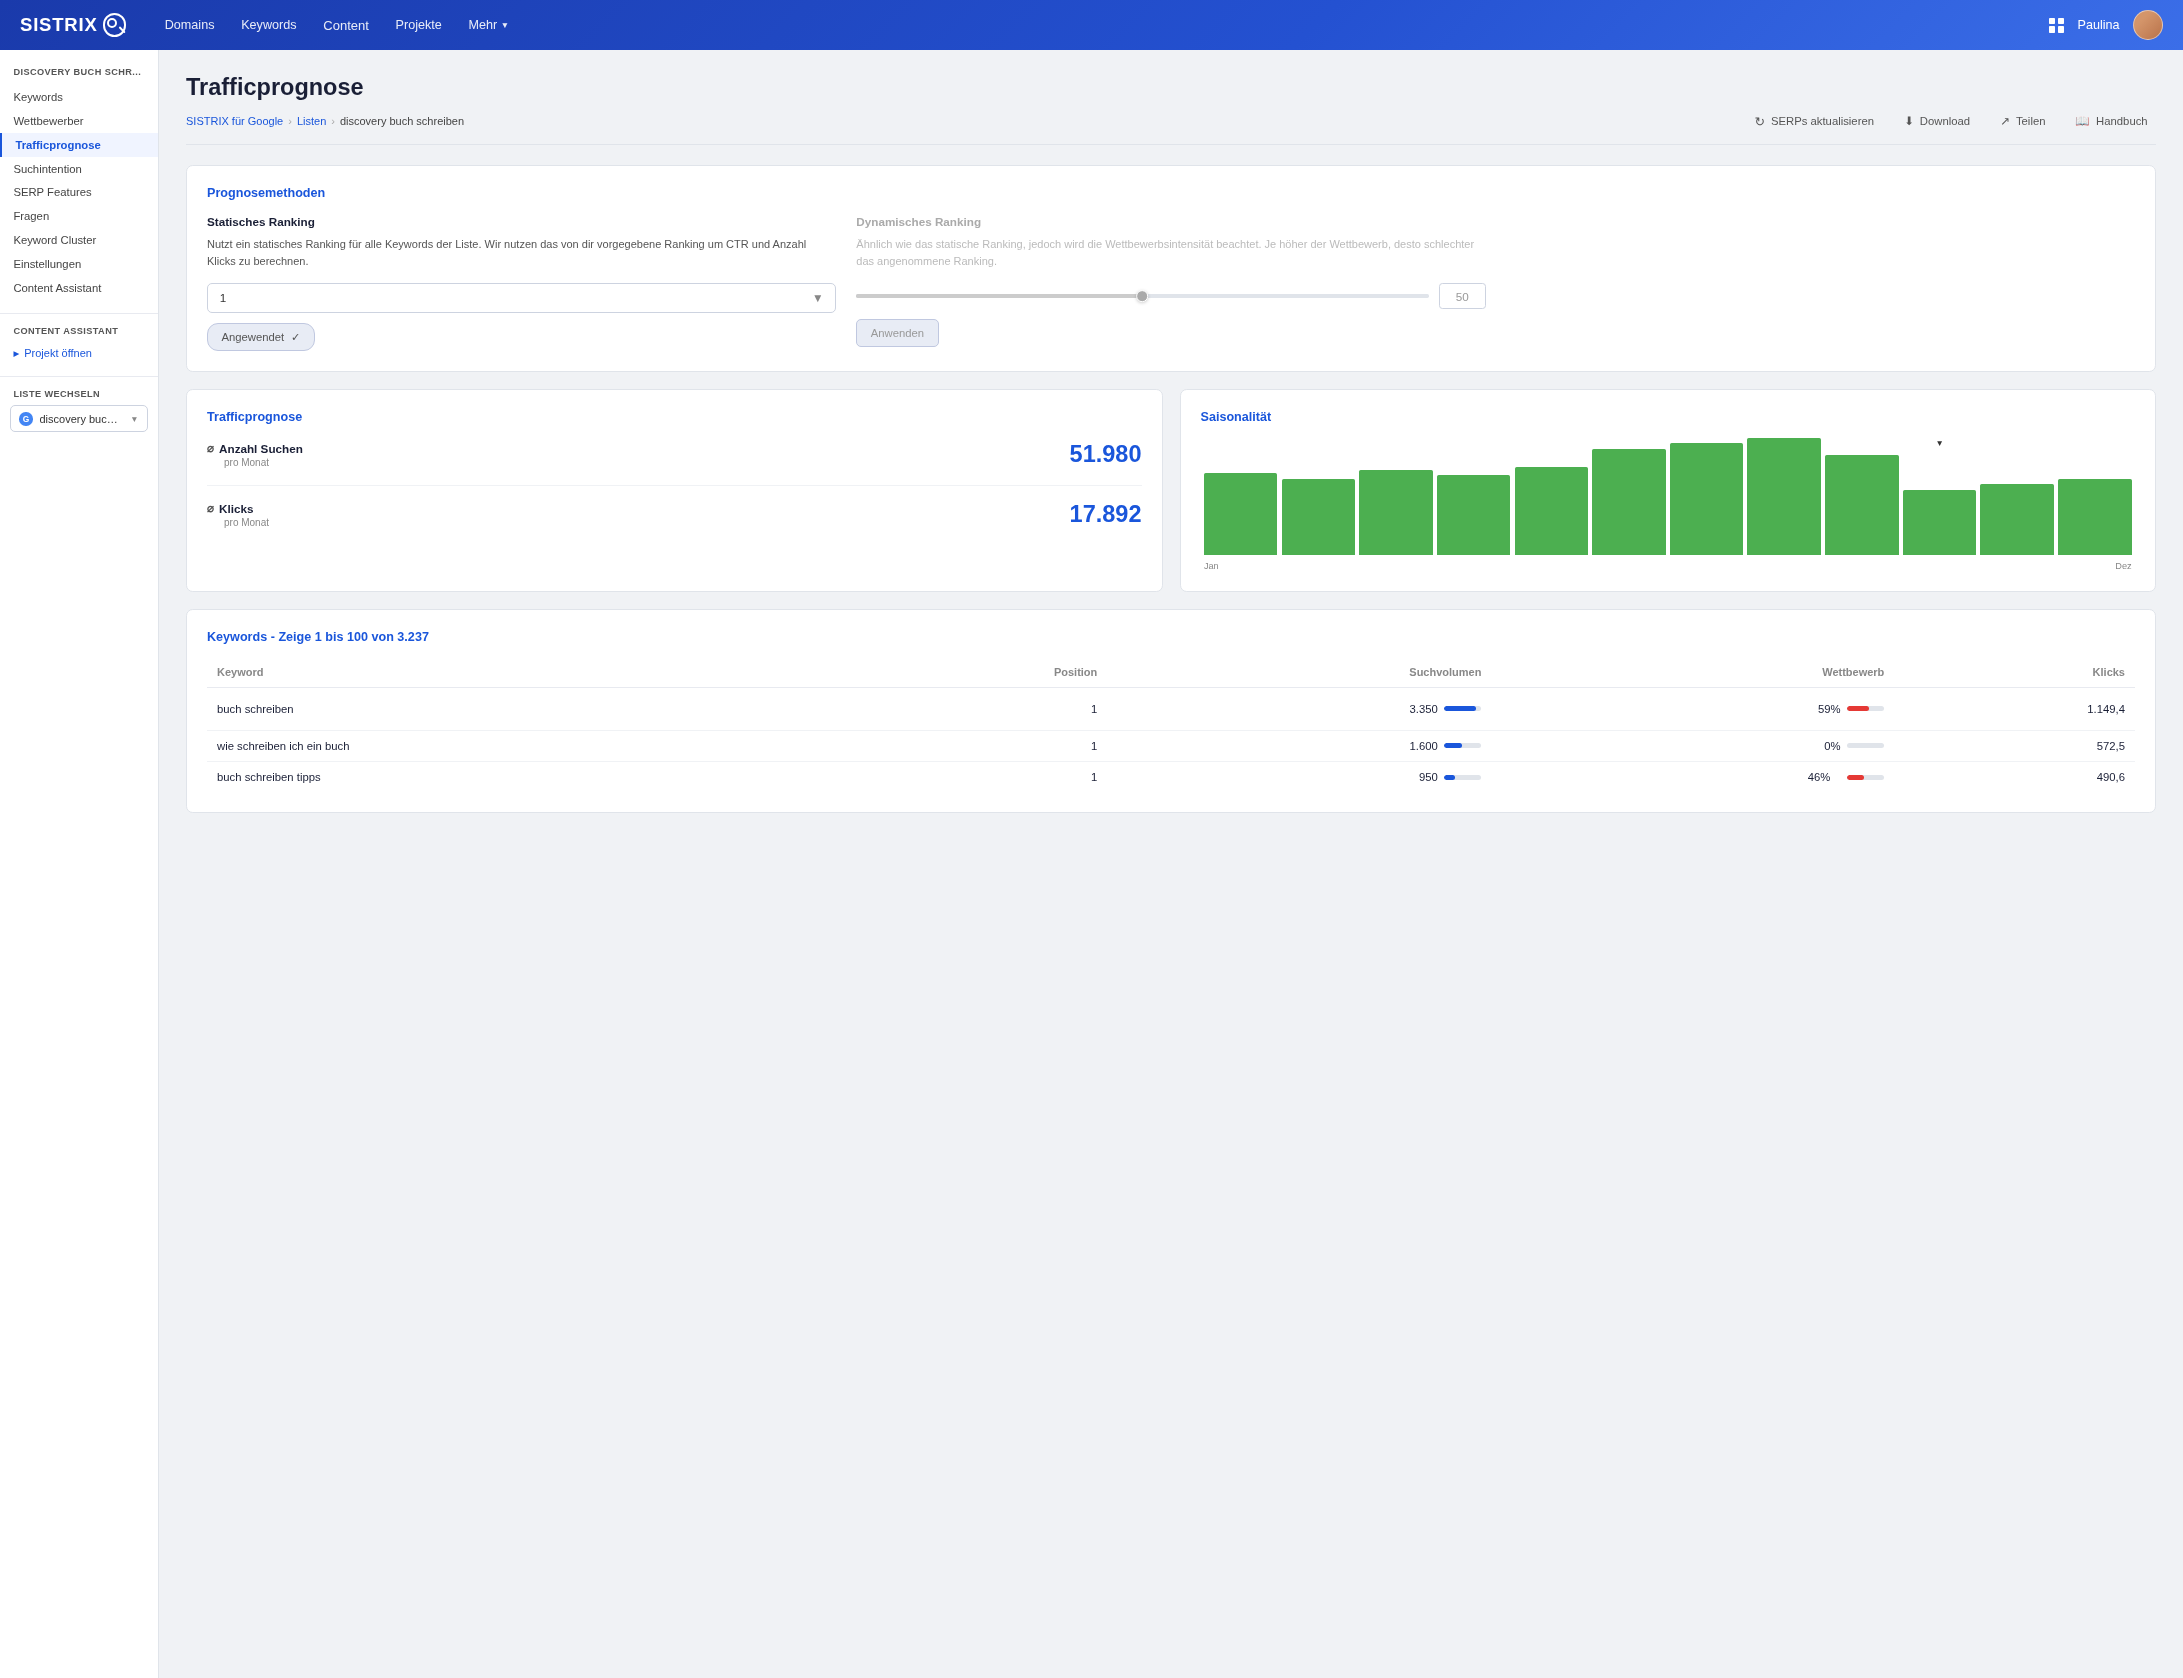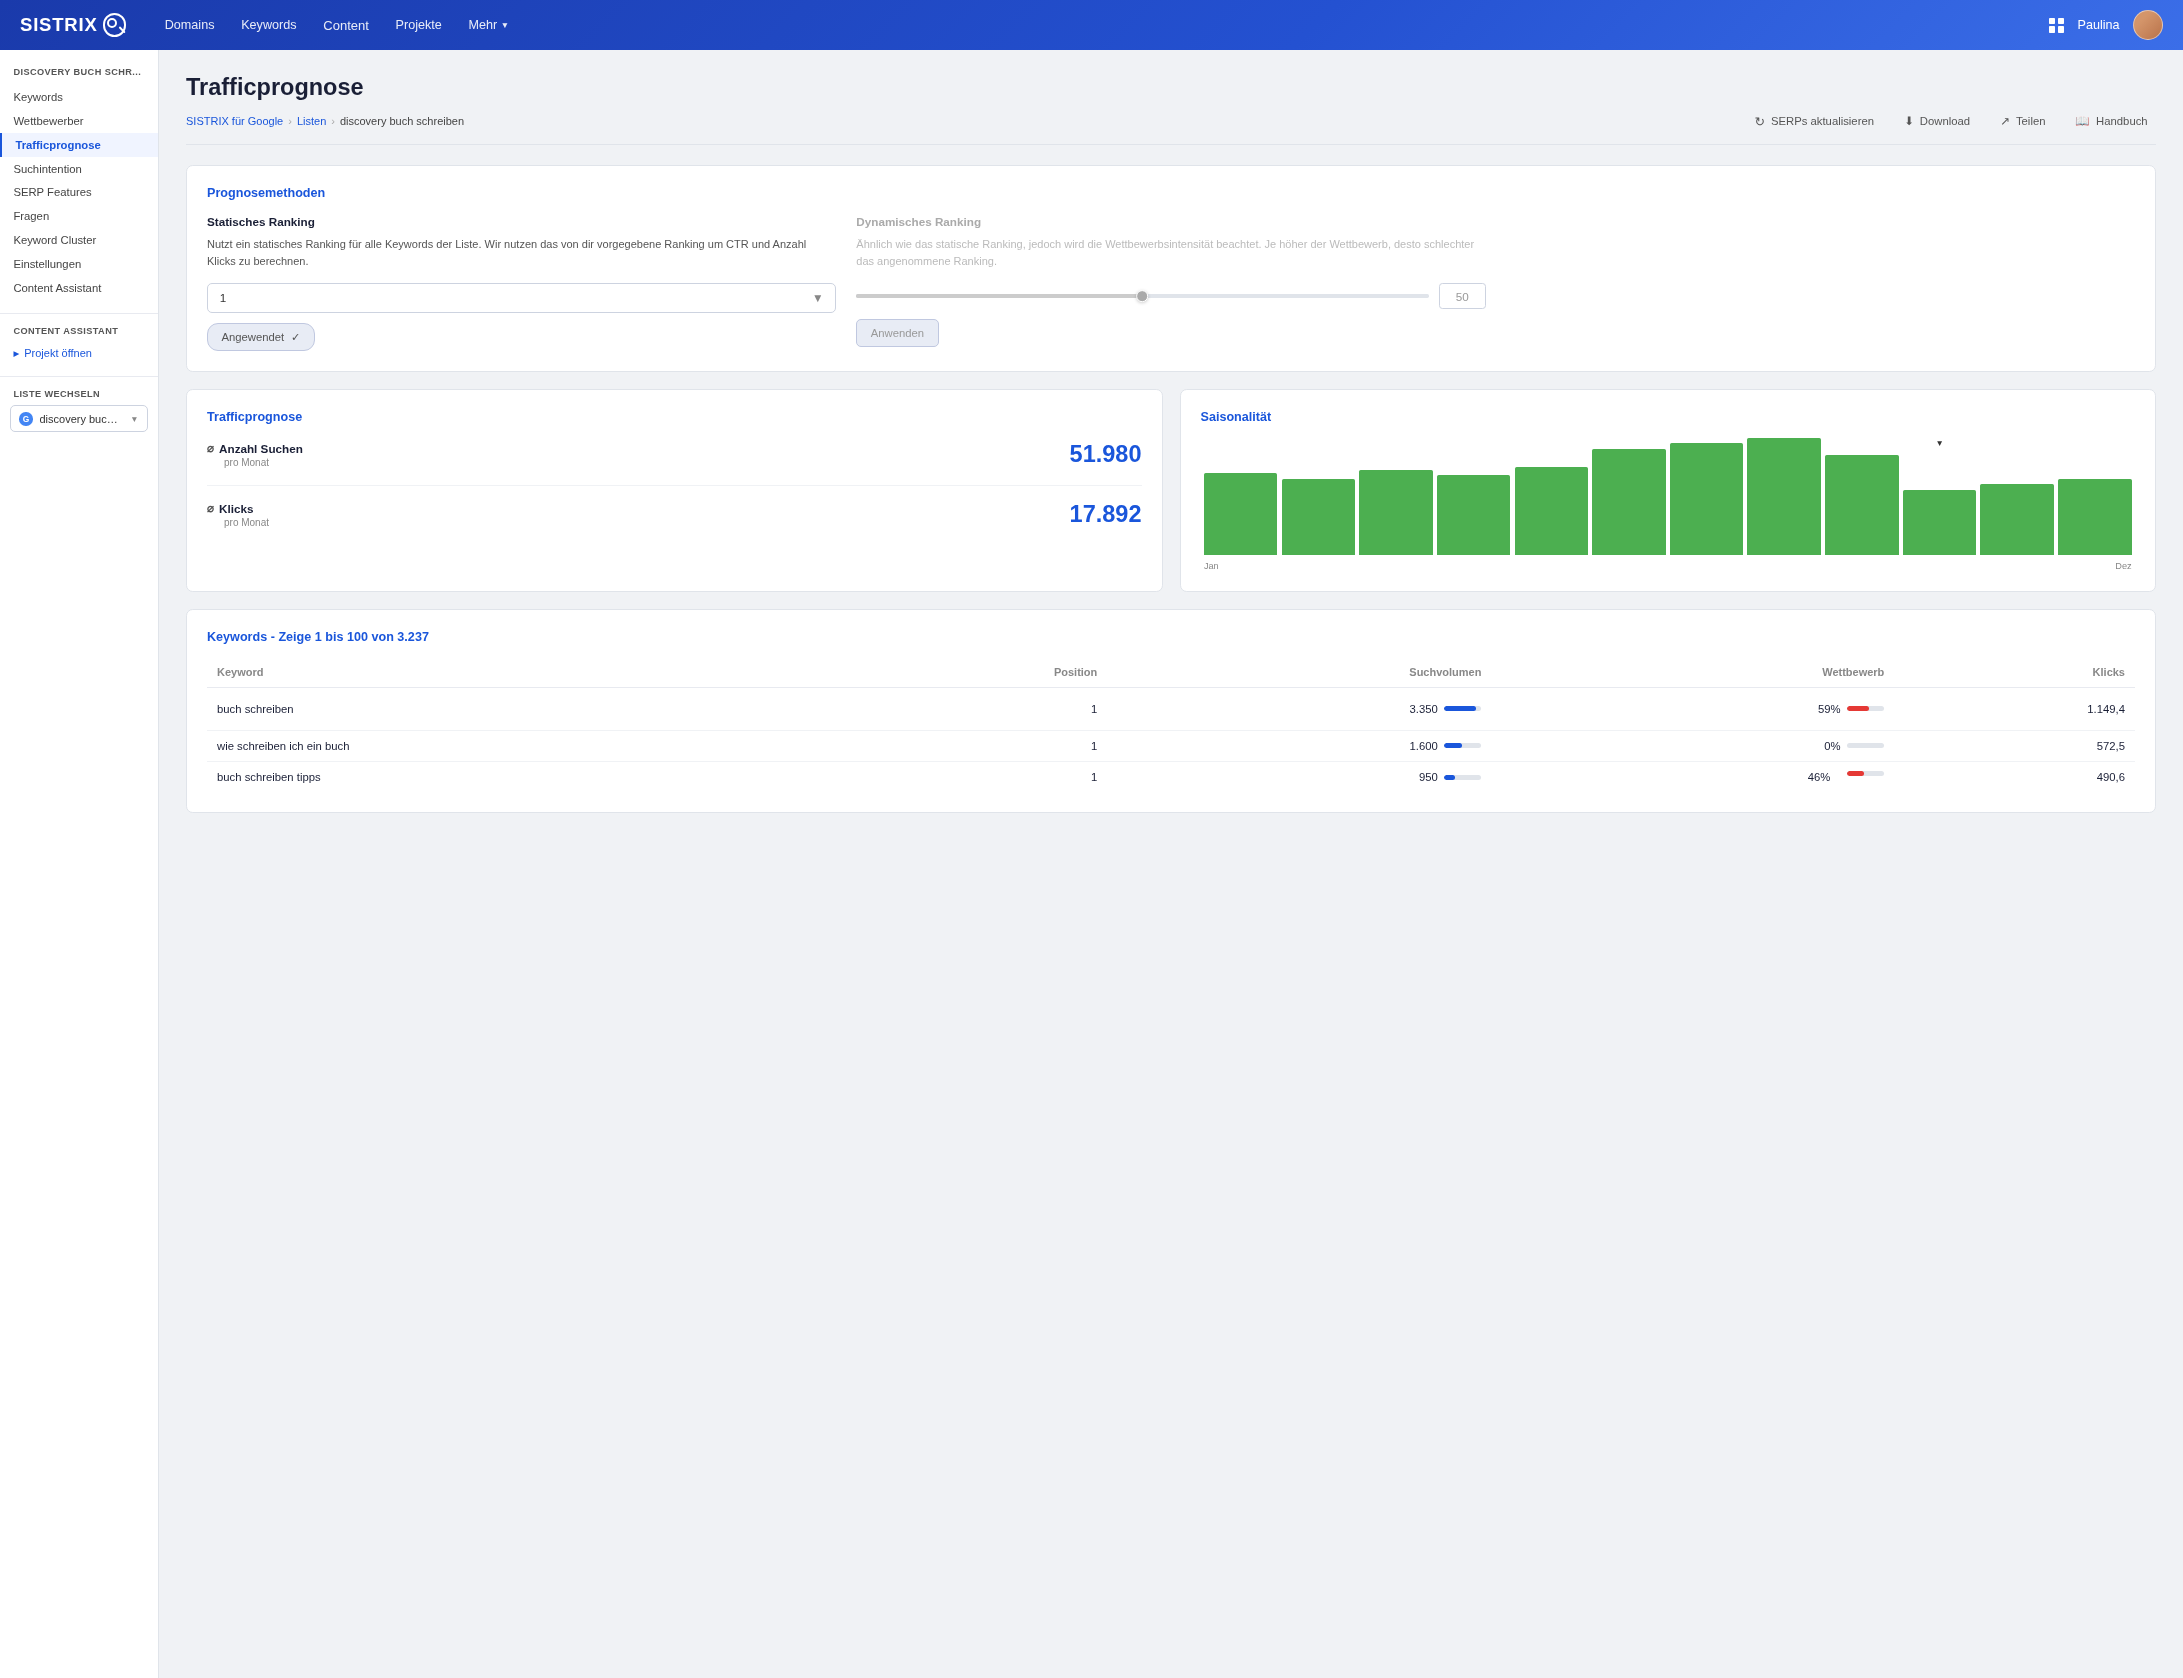--- a/index.html
+++ b/index.html
@@ -282,21 +282,21 @@
             <td style="padding:9.2px 10px; font-size:11.3px; color:#1a1f36; text-align:right;">1</td>
             <td style="padding:9.2px 10px; font-size:11.3px; color:#1a1f36; text-align:right;">
               <div style="display:flex; align-items:center; justify-content:flex-end; gap:6.7px;">
                 <span>950</span>
                 <div style="width:37px; height:5px; background:#e0e4ea; border-radius:2.5px; overflow:hidden;">
                   <div style="width:28%; height:100%; background:#1a56db; border-radius:2.5px;"></div>
                 </div>
               </div>
             </td>
             <td style="padding:9.2px 10px; font-size:11.3px; color:#1a1f36; text-align:right;">
-              <div style="display:flex; align-items:flex-start; justify-content:flex-end; gap:17px;">
+              <div style="display:flex; align-items:center; justify-content:flex-end; gap:17px;">
                 <span>46%</span>
                 <div style="width:37px; height:5px; background:#e0e4ea; border-radius:2.5px; overflow:hidden;">
                   <div style="width:46%; height:100%; background:#e53935; border-radius:2.5px;"></div>
                 </div>
               </div>
             </td>
             <td style="padding:9.2px 10px; font-size:11.3px; color:#1a1f36; text-align:right;">490,6</td>
           </tr>
         </tbody>
       </table>

